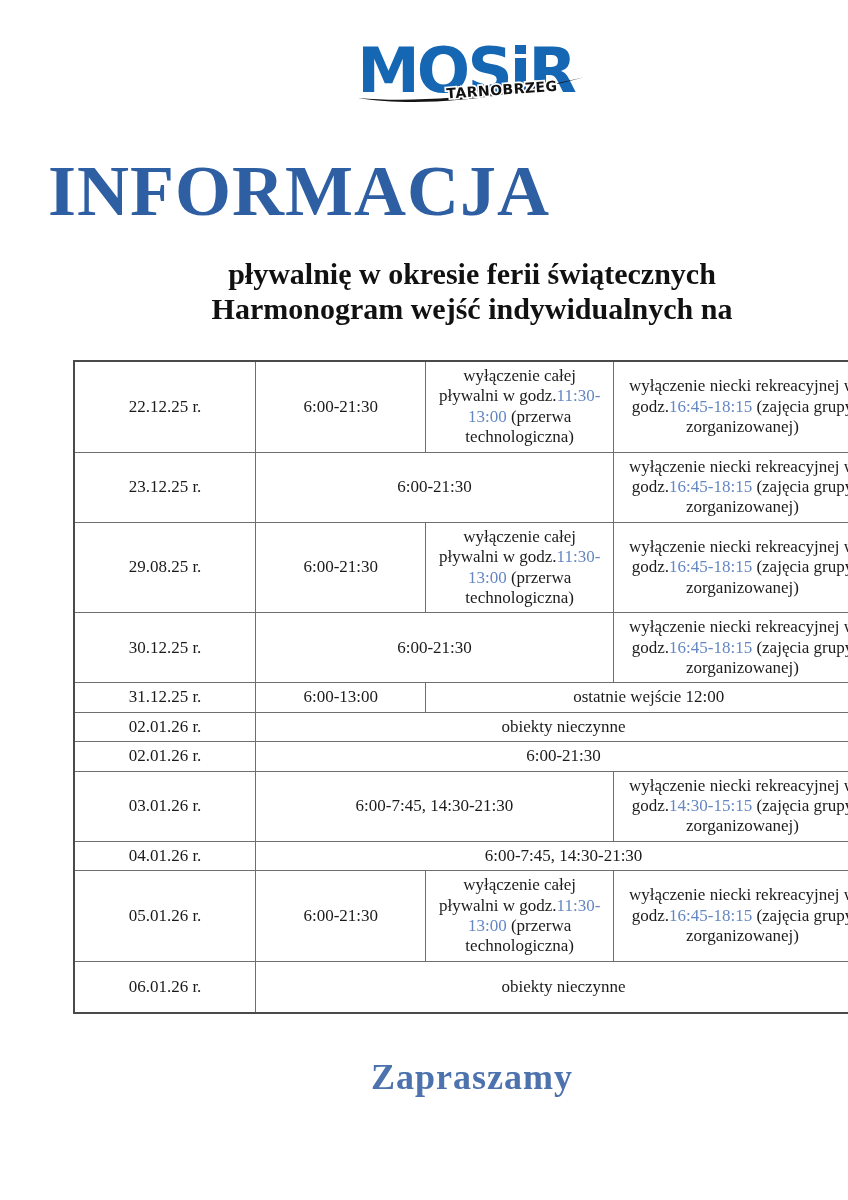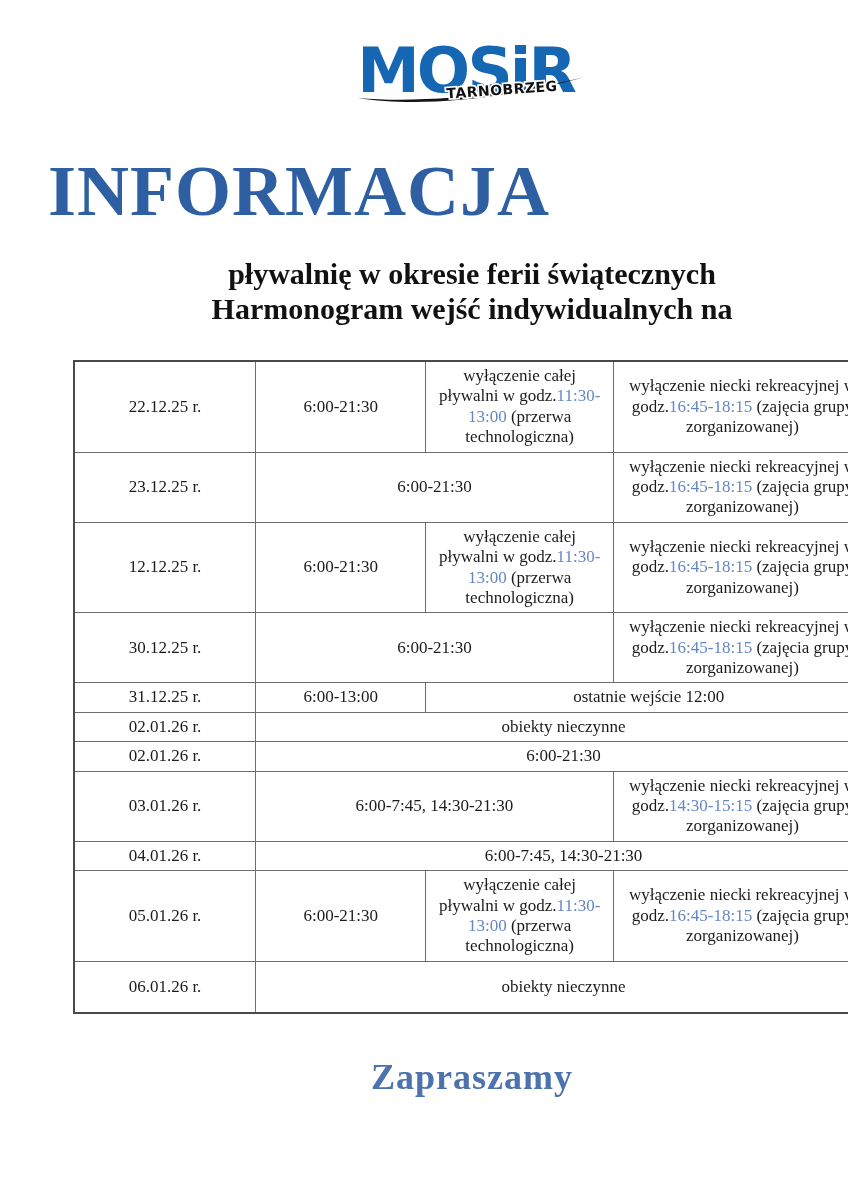--- a/index.html
+++ b/index.html
@@ -97,21 +97,21 @@
           <td><span>6:00-21:30</span></td>
           <td><span>wyłączenie całej pływalni w godz.</span><span class="hl">11:30-13:00</span><span> (przerwa technologiczna)</span></td>
           <td><span>wyłączenie niecki rekreacyjnej w godz.</span><span class="hl">16:45-18:15</span><span> (zajęcia grupy zorganizowanej)</span></td>
         </tr>
         <tr>
           <td><span>23.12.25 r.</span></td>
           <td colspan="2"><span>6:00-21:30</span></td>
           <td><span>wyłączenie niecki rekreacyjnej w godz.</span><span class="hl">16:45-18:15</span><span> (zajęcia grupy zorganizowanej)</span></td>
         </tr>
         <tr>
-          <td><span>12.12.25 r.</span></td>
+          <td><span>29.08.25 r.</span></td>
           <td><span>6:00-21:30</span></td>
           <td><span>wyłączenie całej pływalni w godz.</span><span class="hl">11:30-13:00</span><span> (przerwa technologiczna)</span></td>
           <td><span>wyłączenie niecki rekreacyjnej w godz.</span><span class="hl">16:45-18:15</span><span> (zajęcia grupy zorganizowanej)</span></td>
         </tr>
         <tr>
           <td><span>30.12.25 r.</span></td>
           <td colspan="2"><span>6:00-21:30</span></td>
           <td><span>wyłączenie niecki rekreacyjnej w godz.</span><span class="hl">16:45-18:15</span><span> (zajęcia grupy zorganizowanej)</span></td>
         </tr>
         <tr>

